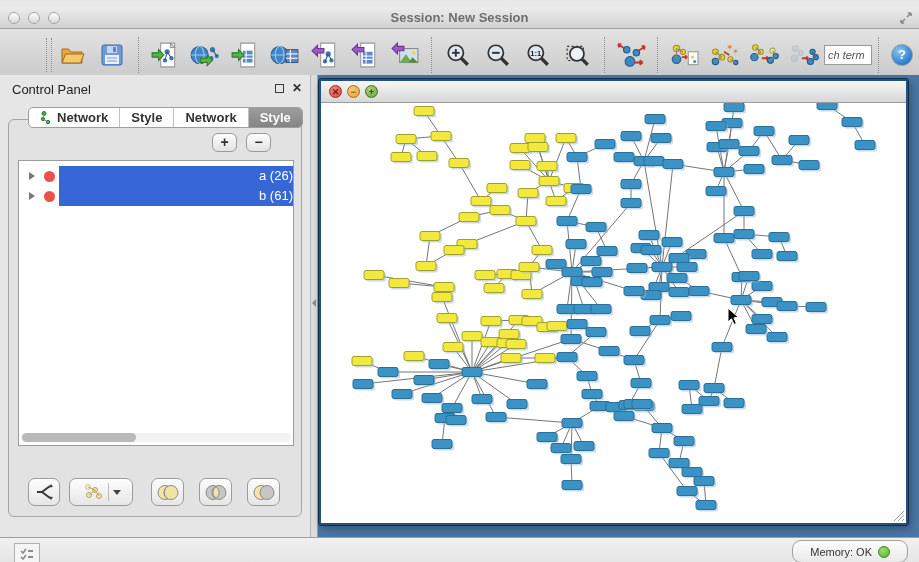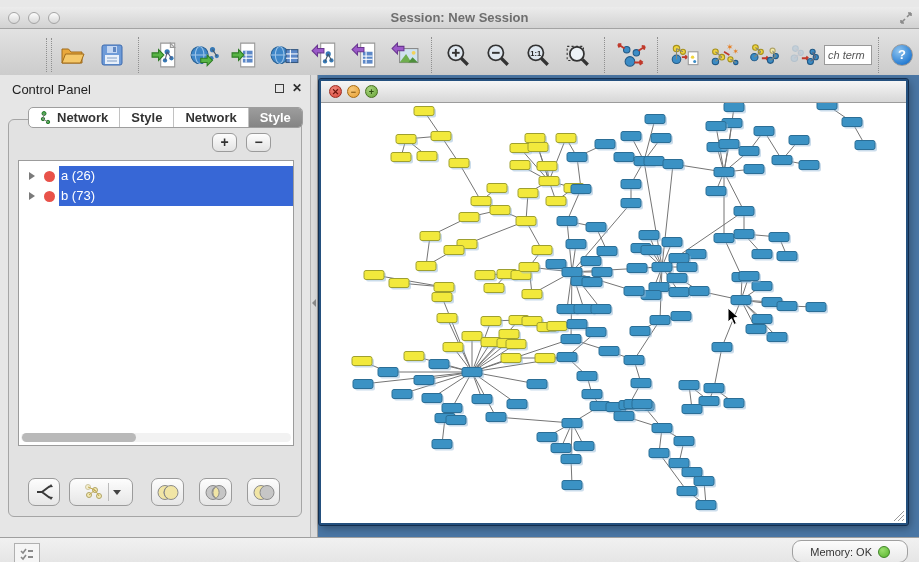--- a/index.html
+++ b/index.html
@@ -53,21 +53,21 @@
   
   #cp-panel { position:absolute; left:8px; top:44px; width:294px; height:398px; background:#e2e2e2;
     border:1px solid #a5a5a5; border-radius:6px; }
   .small-btn { position:absolute; top:13px; width:25px; height:19px; border:1px solid #9b9b9b; border-radius:6px;
     background:linear-gradient(#fdfdfd,#e3e3e3); font-size:14px; font-weight:bold; color:#333;
     text-align:center; line-height:17px; }
   #btn-add { right:64px; } #btn-remove { right:30px; }
 
   #sets-list { position:absolute; left:9px; top:40px; width:276px; height:286px; background:#fff;
     border:1px solid #9c9c9c; }
-  .set-row { position:relative; height:20px; display:flex; align-items:center; }
+  .set-row { position:relative; height:20px; display:flex; align-items:center;text-align:right; }
   .tri { width:0; height:0; border-top:4px solid transparent; border-bottom:4px solid transparent;
     border-left:6px solid #7a7a7a; margin-left:10px; }
   .dot { width:11px; height:11px; border-radius:50%; background:#e8524a; margin-left:9px; }
   .row-label { flex:1; height:20px; margin-left:4px; background:#3767d6; color:#fff; font-size:13px;
     line-height:20px; padding-left:2px; }
   #list-hscroll { position:absolute; left:2px; bottom:3px; width:270px; height:9px; background:#f2f2f2; border-radius:5px; }
   #list-hscroll .thumb { position:absolute; left:1px; top:0; width:114px; height:9px; background:#b9b9b9; border-radius:5px; }
 
   
   #sets-actions { position:absolute; left:0px; bottom:8px; width:294px; height:30px; }
@@ -340,21 +340,21 @@
         <div id="sets-list">
           <div style="height:5px"></div>
           <div class="set-row">
             <div class="tri"></div>
             <div class="dot"></div>
             <div class="row-label">a (26)</div>
           </div>
           <div class="set-row">
             <div class="tri"></div>
             <div class="dot"></div>
-            <div class="row-label">b (73)</div>
+            <div class="row-label">b (61)</div>
           </div>
           <div id="list-hscroll">
             <div class="thumb"></div>
           </div>
         </div>
 
         <div id="sets-actions">
           <div class="act-btn" id="act-split">
             <svg width="20" height="18" viewBox="0 0 20 18">
                 <path d="M16 3 L8 9 L16 15 M8 9 L3 9" stroke="#3a3a3a" stroke-width="2" fill="none"></path>

